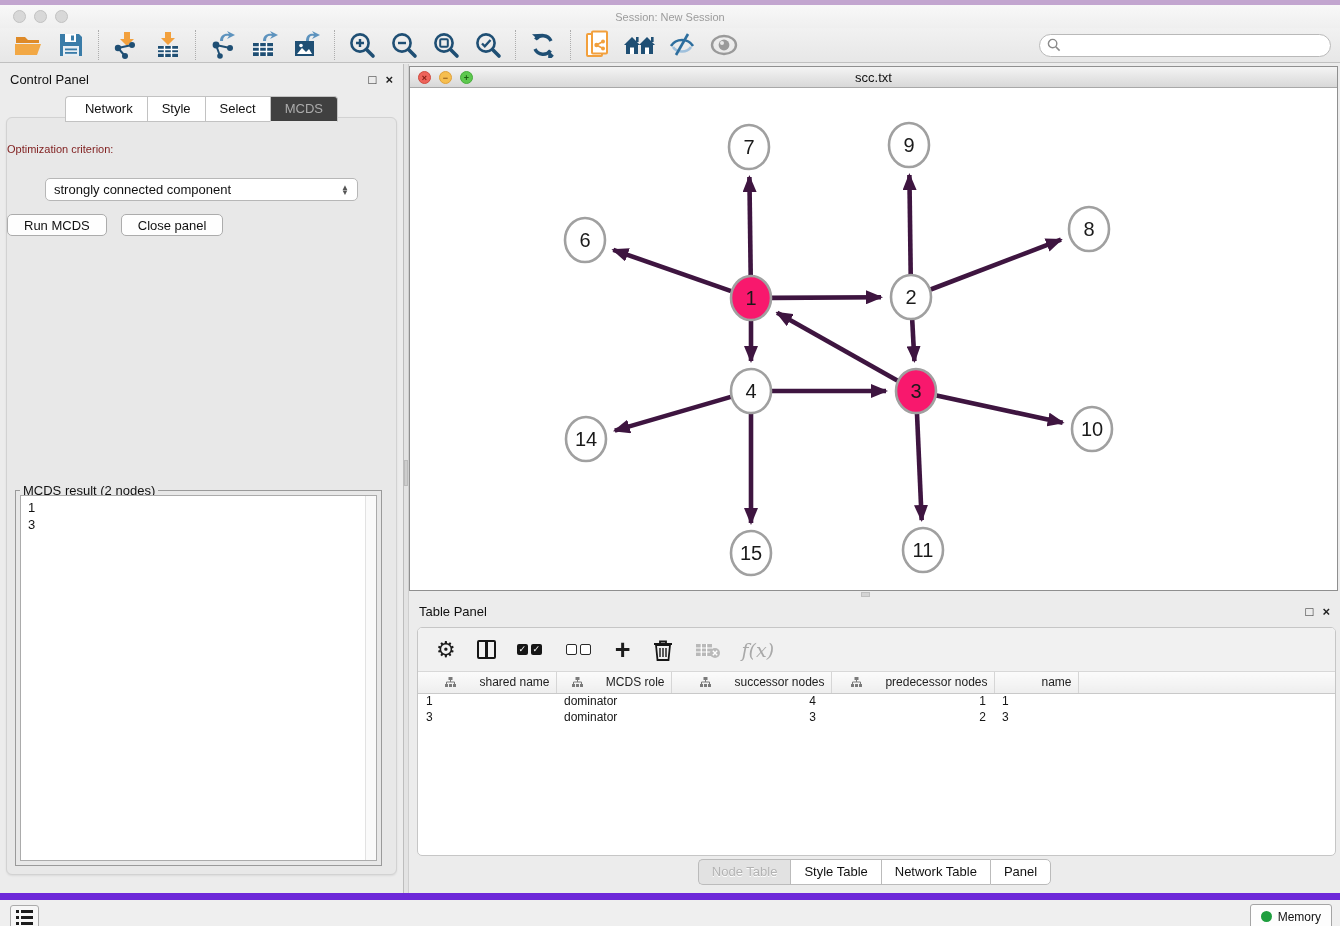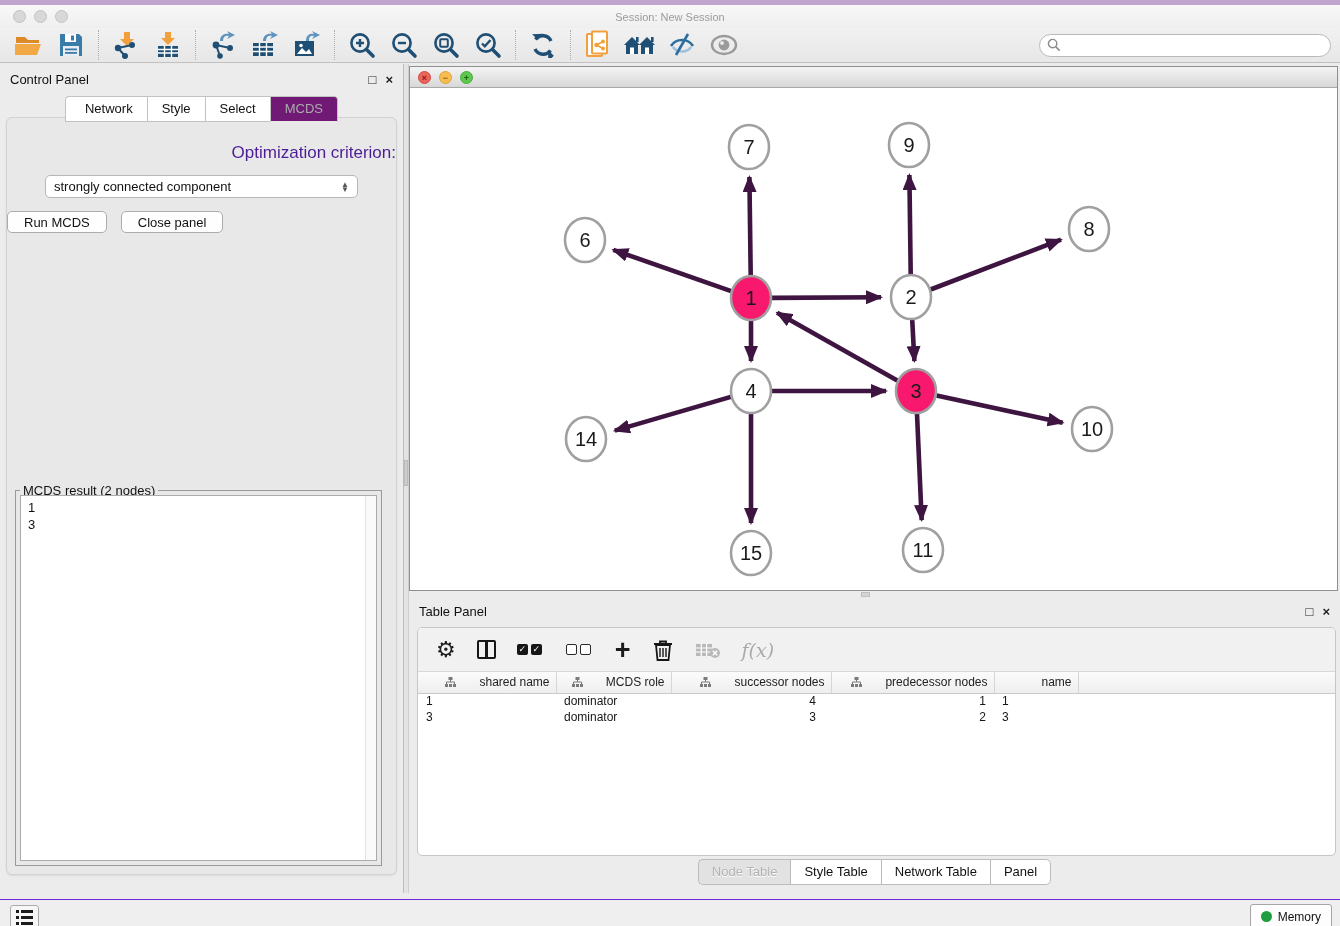--- a/index.html
+++ b/index.html
@@ -35,25 +35,25 @@
 
   
   .cp-head { height:26px; display:flex; align-items:center; padding:4px 10px 0 10px; }
   .cp-title { font-size:13px; color:#111; }
   .panel-ctl { margin-left:auto; display:flex; gap:9px; }
   .ctl-ic { font-size:13px; font-weight:700; color:#222; line-height:13px; cursor:default; }
   .cp-tabs { position:relative; z-index:2; display:flex; justify-content:center; margin-top:6px; }
   .cp-tab { font-size:13px; padding:4px 14px 5px; background:#FFF; border:1px solid #C2C2C2; border-right:none; color:#111; }
   .cp-tab:first-child { border-radius:4px 0 0 0;padding-left:19px; }
   .cp-tab:last-child { border-right:1px solid #C2C2C2; border-radius:0 4px 0 0; }
-  .cp-tab.active { background:#701a75; color:#ABABAB; border-bottom:1px solid #E8E8E8; }
+  .cp-tab.active { background:#404040; color:#ABABAB; border-bottom:1px solid #E8E8E8; }
   .cp-body { position:absolute; left:6px; right:6px; top:53px; bottom:10px; background:#E8E8E8;
     border:1px solid #D2D2D2; border-radius:6px; box-shadow:0 1px 2px rgba(0,0,0,.08); }
-  .opt-label { text-align:right; font-size:17px; color:#4c1d95; margin-top:25px; }
-  .dropdown { margin:12px 38px 0; height:23px; background:#FFF; border:1px solid #B7B7B7; border-radius:5px;
+  .opt-label { text-align:left; font-size:11px; color:#7f1d1d; margin-top:25px; }
+  .dropdown { margin:23px 38px 0; height:23px; background:#FFF; border:1px solid #B7B7B7; border-radius:5px;
     display:flex; align-items:center; padding:0 8px; font-size:13px; color:#111; }
   .dd-arrows { margin-left:auto; display:flex; flex-direction:column; line-height:5px; font-size:8px; color:#555; }
   .btn-row { display:flex; justify-content:flex-start; gap:14px; margin-top:13px; }
   .pbtn { background:#FEFEFE; border:1px solid #ACACAC; border-radius:5px; font-size:13px; color:#111;
     padding:3px 16px; height:22px; }
   .resultbox { position:absolute; left:8px; right:14px; top:372px; bottom:8px; border:1px solid #9A9A9A; }
   .result-legend { position:absolute; top:-8px; left:4px; background:#E8E8E8; padding:0 3px; font-size:13px; color:#111; }
   .result-area { position:absolute; inset:4px; background:#FFF; border:1px solid #ABABAB;
     font-size:13px; color:#111; padding:3px 0 0 7px; line-height:17px; white-space:pre-line; }
   .result-scroll { position:absolute; top:5px; bottom:5px; right:5px; width:11px; background:#FAFAFA; border-left:1px solid #E2E2E2; }
@@ -95,21 +95,21 @@
     font-size:12px; font-weight:400; color:#222; height:21px; padding:0 6px; white-space:nowrap; overflow:hidden; }
   .grid-table td { font-size:12px; color:#161616; height:16px; padding:0 8px; white-space:nowrap; }
   .th-inner { display:flex; align-items:center; justify-content:flex-end; gap:23px; }
   .tp-tabs { position:absolute; left:0; right:0; bottom:8px; display:flex; justify-content:center; }
   .tp-tab { font-size:13px; padding:4px 13px 5px; background:#FFF; border:1px solid #BBB; border-right:none; color:#111; }
   .tp-tab:first-child { border-radius:5px 0 0 5px; }
   .tp-tab:last-child { border-right:1px solid #BBB; border-radius:0 5px 5px 0; }
   .tp-tab.active { background:#E2E2E2; color:#B3B3B3; text-shadow:0 1px 0 #FFF; }
 
   
-  .statusbar { position:absolute; left:0; right:0; bottom:0; height:27px; background:#EFEFEF; border-top:1px solid #6d28d9; }
+  .statusbar { position:absolute; left:0; right:0; bottom:0; height:33px; background:#EFEFEF; border-top:7px solid #6d28d9; }
   .list-btn { position:absolute; left:10px; top:5px; width:29px; height:24px; background:#F7F7F7;
     border:1px solid #ABABAB; border-radius:3px; display:flex; align-items:center; justify-content:center; }
   .mem-btn { position:absolute; right:8px; top:4px; height:25px; background:#FDFDFD; border:1px solid #A5A5A5;
     border-radius:3px; display:flex; align-items:center; gap:6px; padding:0 10px; font-size:12px; color:#111; }
   .mem-dot { width:11px; height:11px; border-radius:50%; background:#1E9E3E; }
   svg { display:block; }
 </style>
 </head>
 <body>
 
@@ -318,20 +318,21 @@
 
     <div class="right-col">
 
       <div class="net-window">
         <div class="net-titlebar">
           <div class="nlights">
             <div class="nlight nl-red">×</div>
             <div class="nlight nl-yel">−</div>
             <div class="nlight nl-grn">+</div>
           </div>
+          <div class="net-title">scc.txt</div>
         </div>
         <div class="net-canvas">
           <svg id="graph-svg" width="927" height="502" viewBox="0 0 927 502">
               <defs>
                 <marker id="arrow" markerUnits="userSpaceOnUse" markerWidth="17" markerHeight="14" refX="15" refY="7" orient="auto">
                   <path d="M0,0 L17,7 L0,14 Z" fill="#3E1540"></path>
                 </marker>
               </defs>
               <line x1="340.7218786991013" y1="189.00184178214704" x2="339.39731614414103" y2="88.99736888264711" stroke="#3E1540" stroke-width="4.6" marker-end="url(#arrow)"></line>
               <line x1="321.1752536154717" y1="203.07328138371903" x2="203.3210662636118" y2="161.8953123089728" stroke="#3E1540" stroke-width="4.6" marker-end="url(#arrow)"></line>

